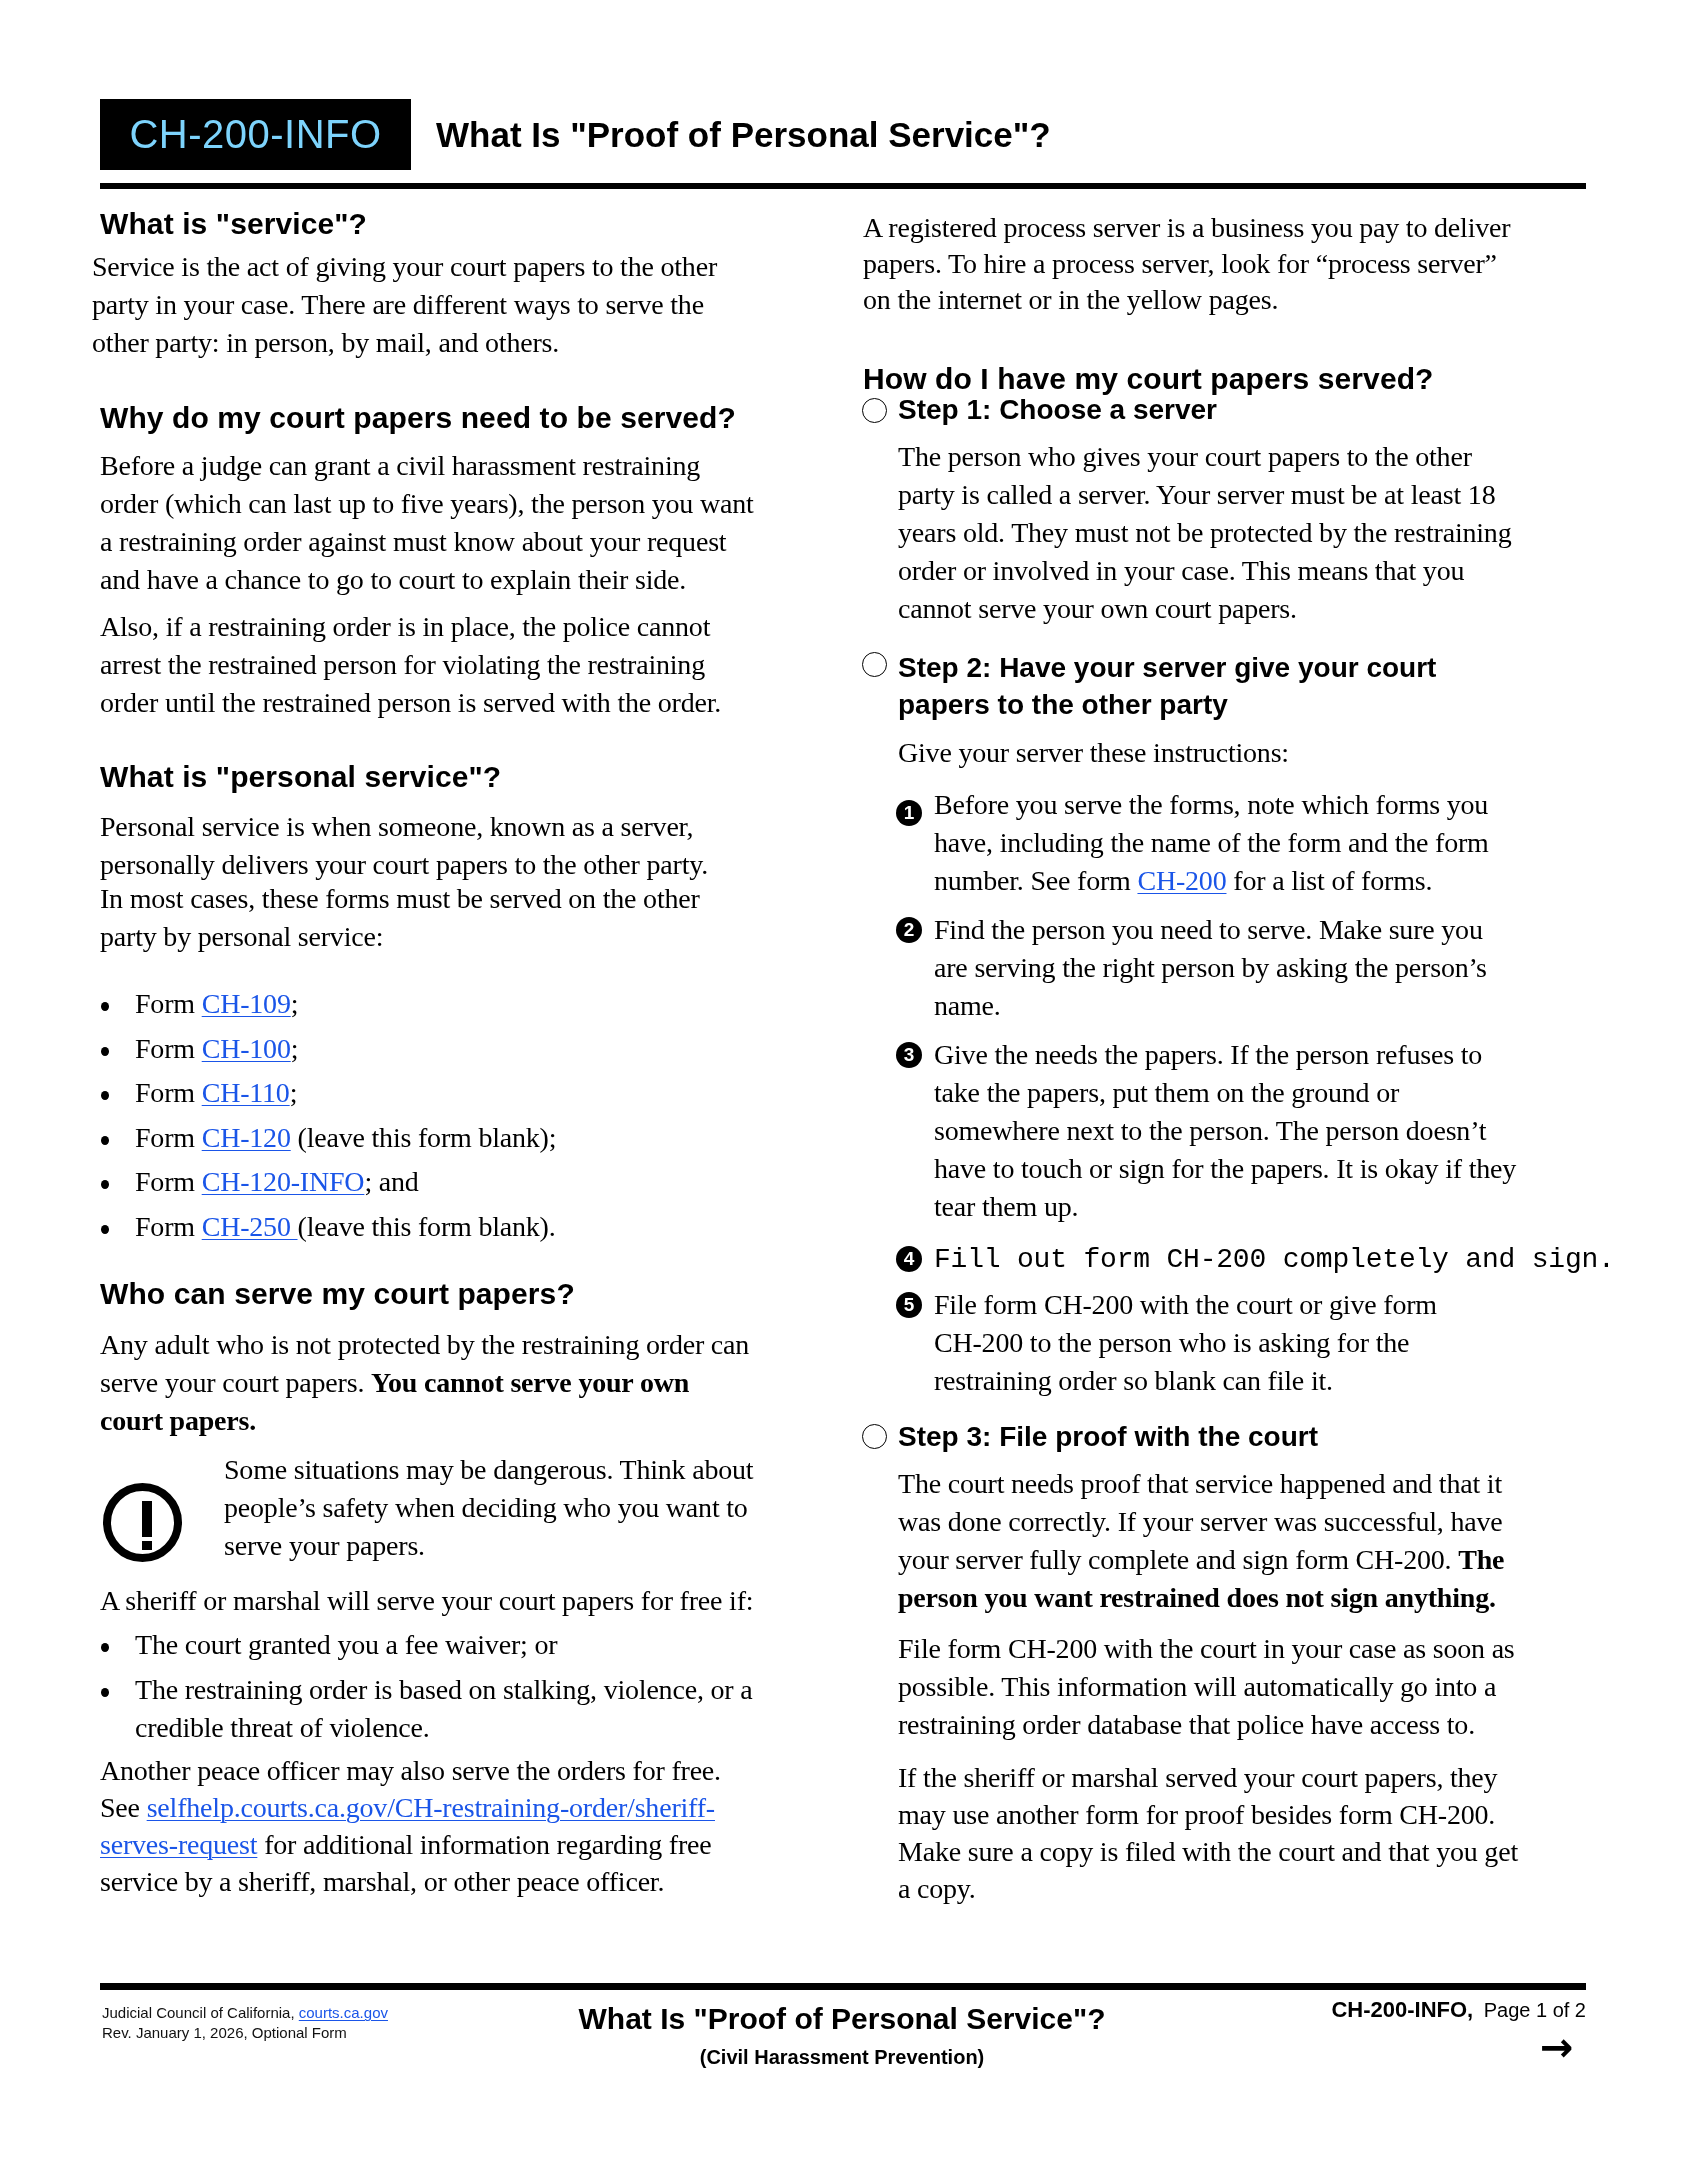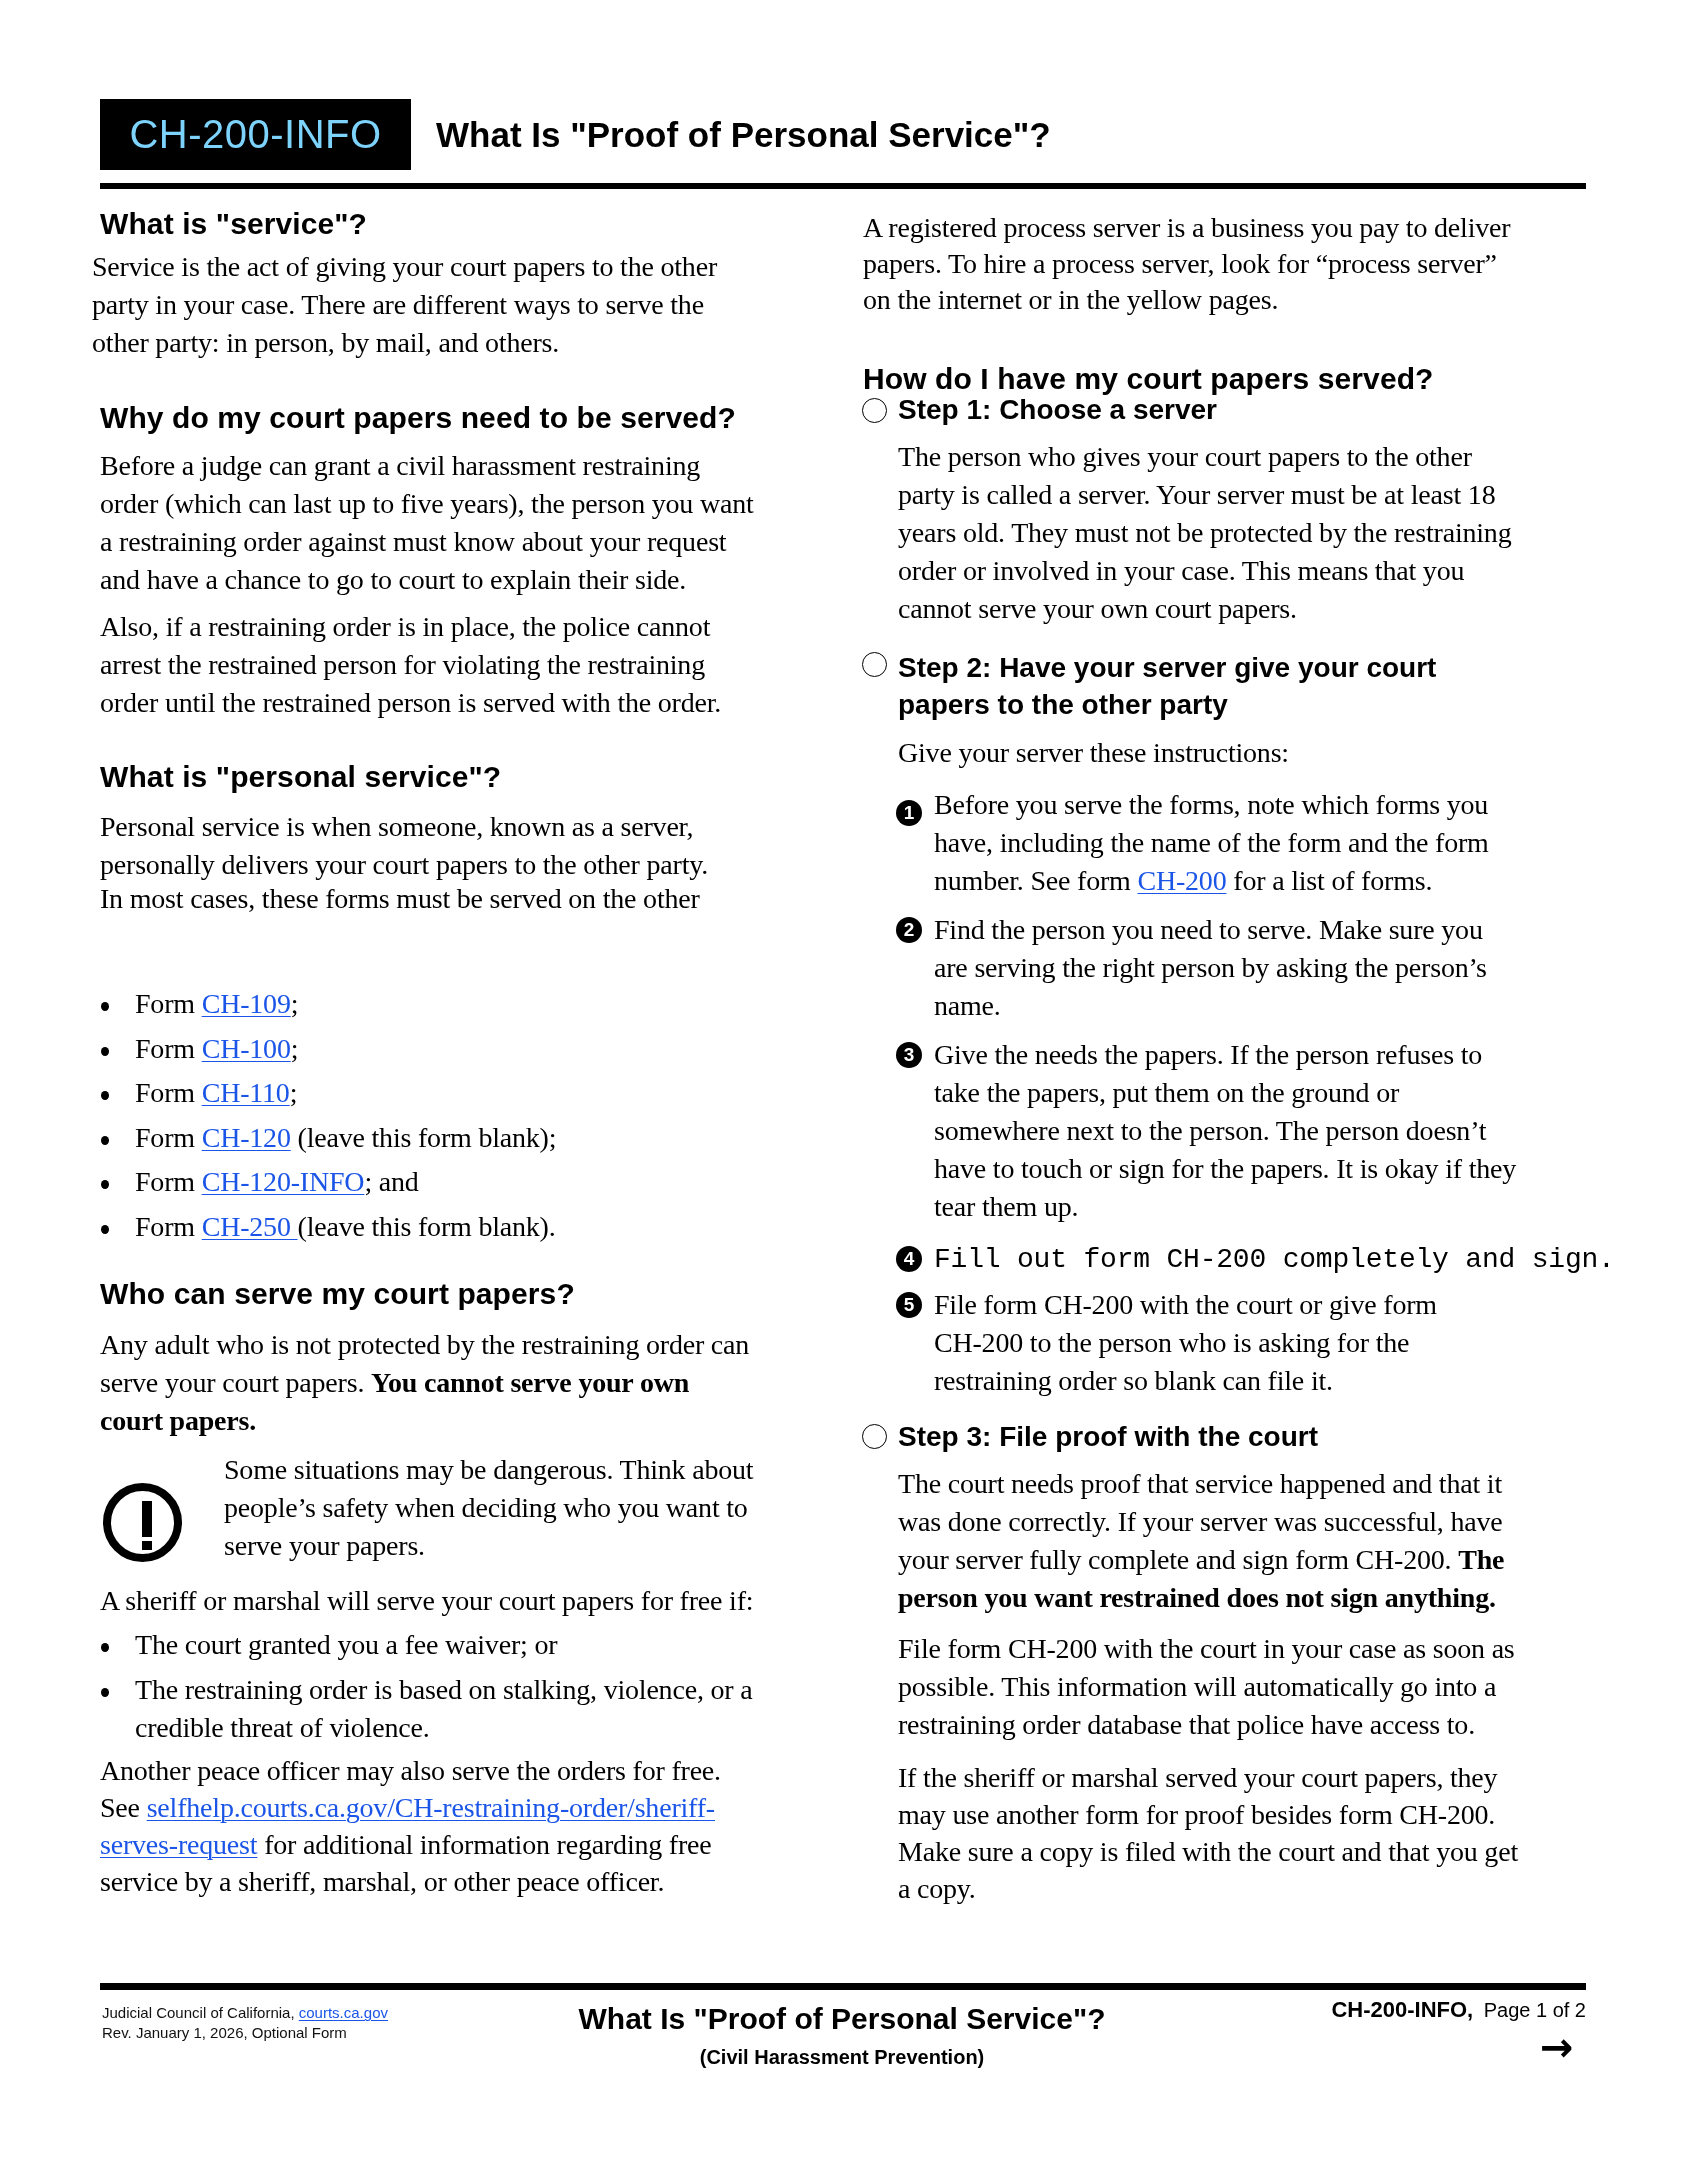--- a/index.html
+++ b/index.html
@@ -60,20 +60,21 @@
   <span class="line">order until the restrained person is served with the order.</span>
 </div>
 
 <div class="abs sans-h" style="left:100px; top:759px;">What is "personal service"?</div>
 <div class="abs serif" style="left:100px; top:808px;">
   <span class="line">Personal service is when someone, known as a server,</span>
   <span class="line">personally delivers your court papers to the other party.</span>
 </div>
 <div class="abs serif" style="left:100px; top:880px;">
   <span class="line">In most cases, these forms must be served on the other</span>
+  <span class="line">party by personal service:</span>
 </div>
 
 <div class="abs" style="left:100px; top:985px; width:693px; height:267px;">
   <div class="bullet-row serif" style="left:0; top:0;">
     <span class="bullet-dot" style="left:1px; top:17px;"></span>
     <span style="margin-left:35px;">Form </span><a class="lnk">CH-109</a><span>;</span>
   </div>
   <div class="bullet-row serif" style="left:0; top:45px;">
     <span class="bullet-dot" style="left:1px; top:17px;"></span>
     <span style="margin-left:35px;">Form </span><a class="lnk">CH-100</a><span>;</span>

